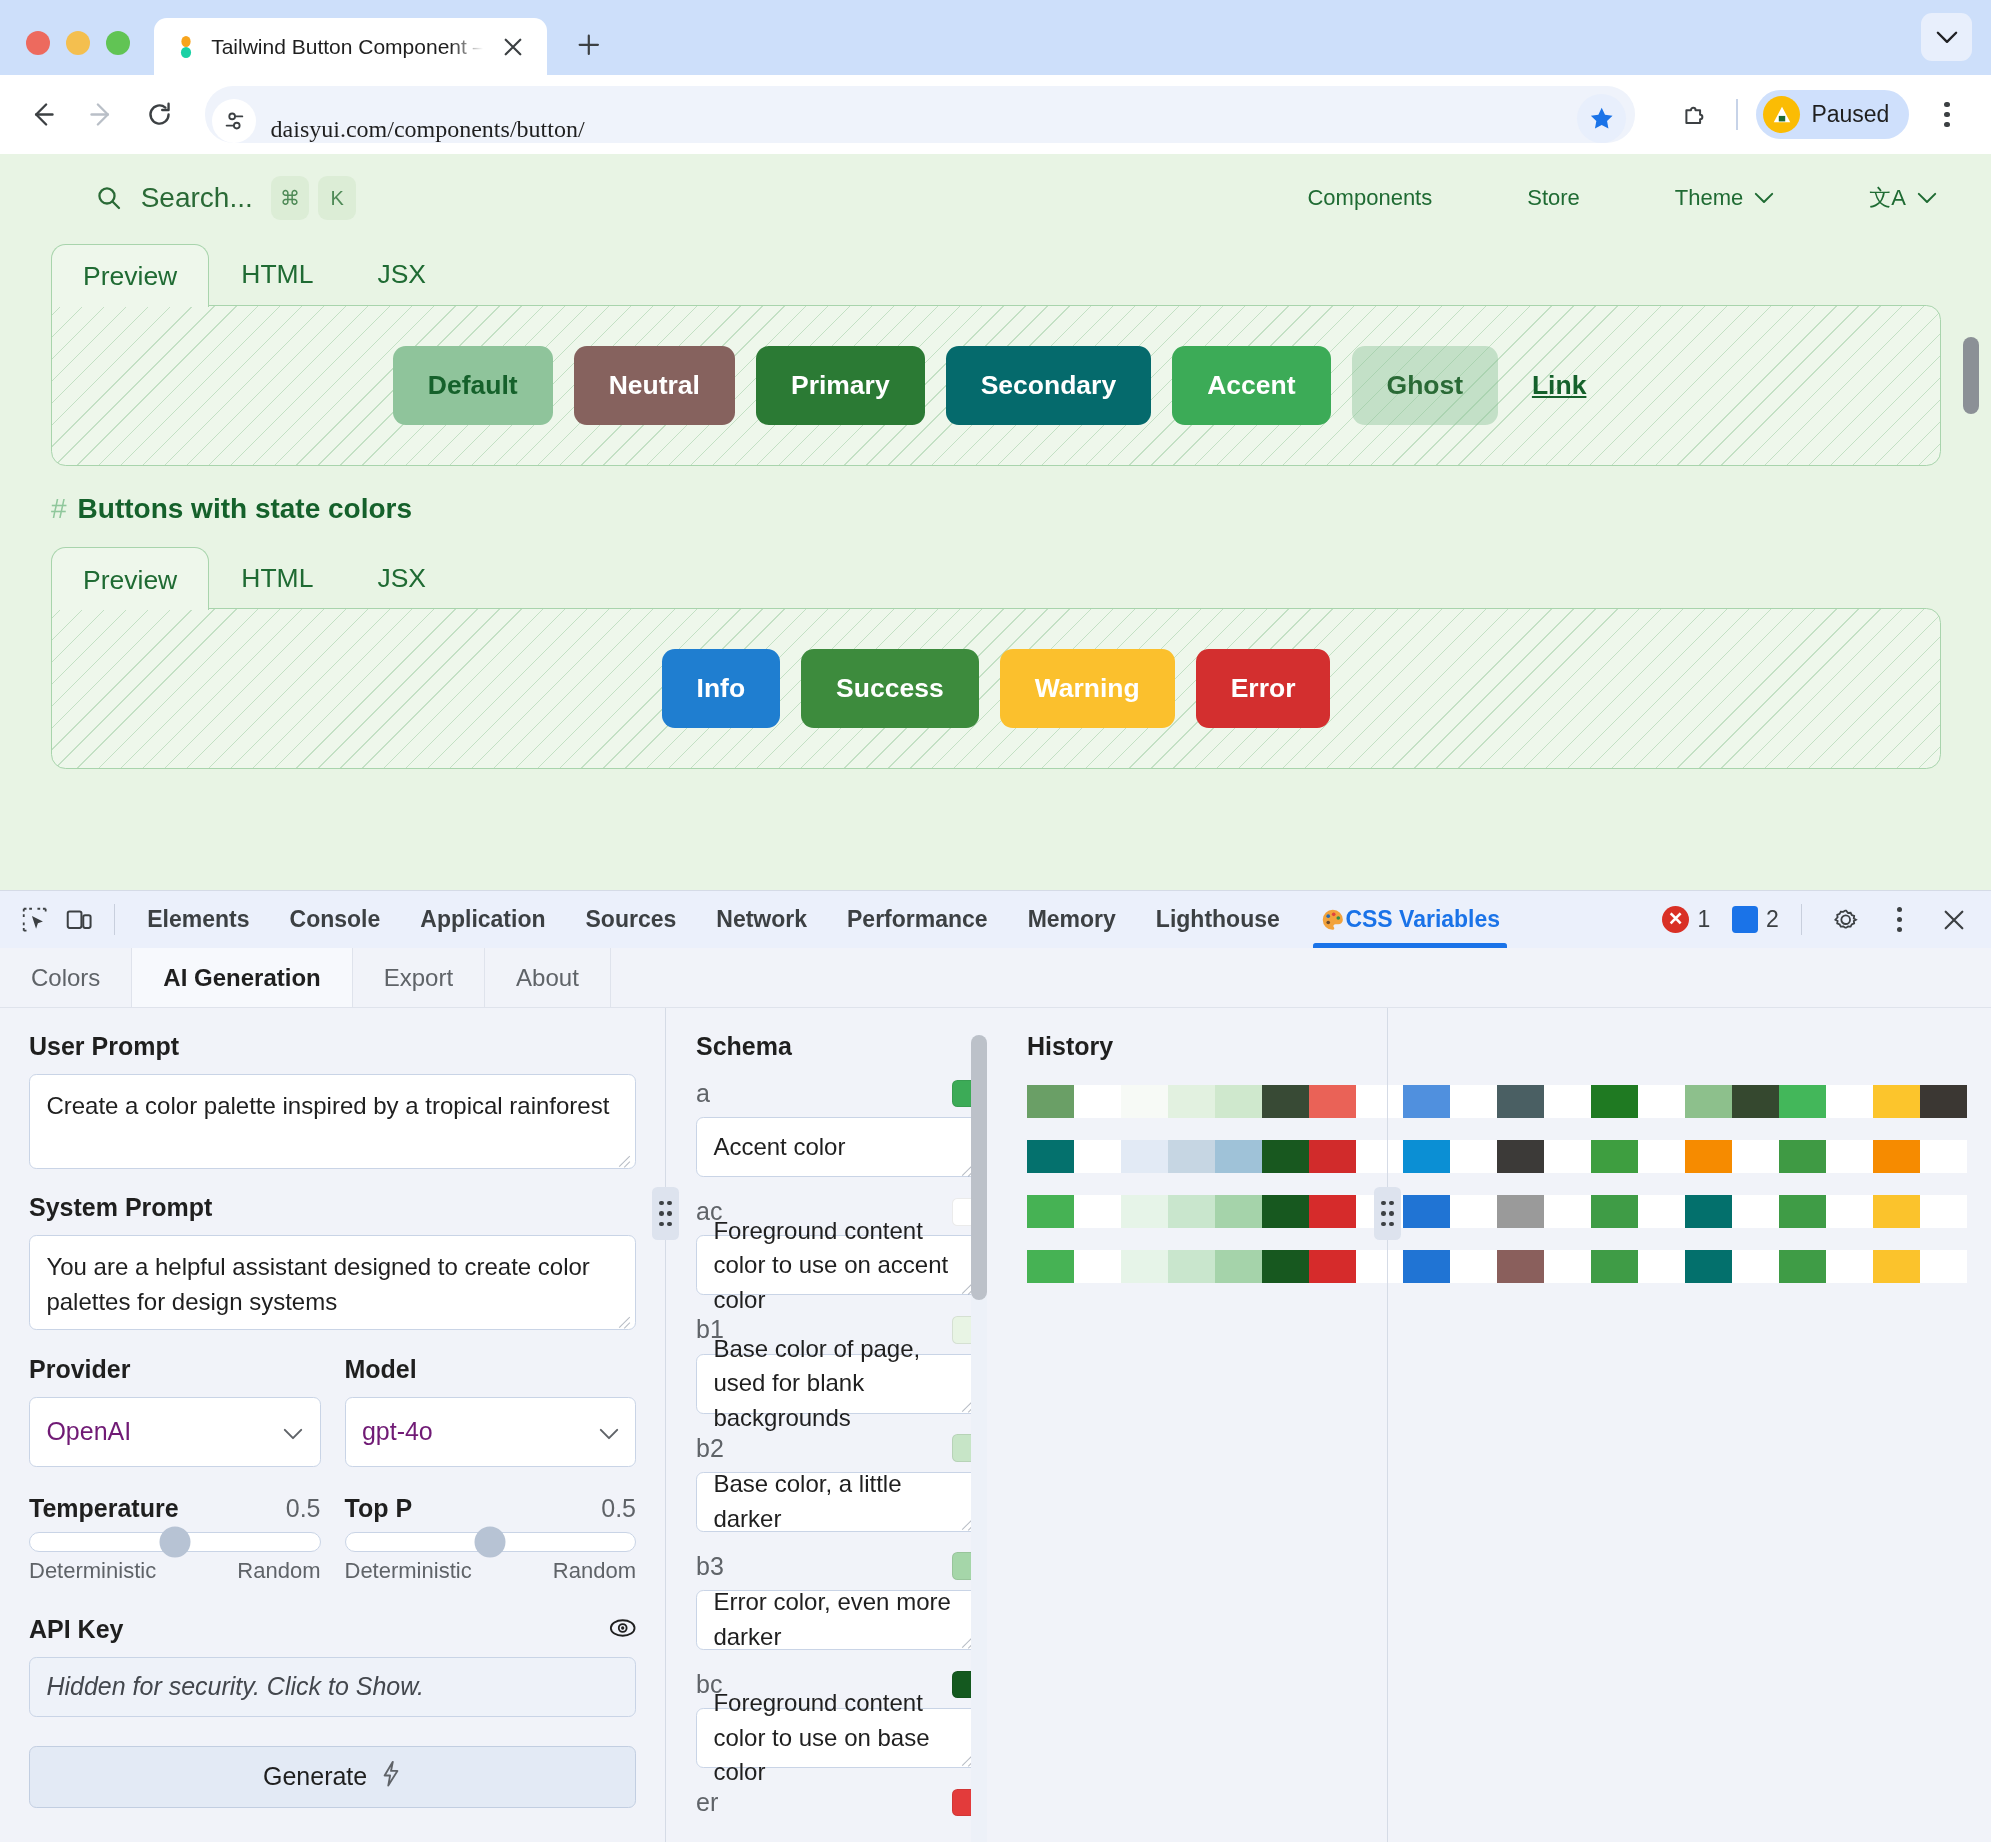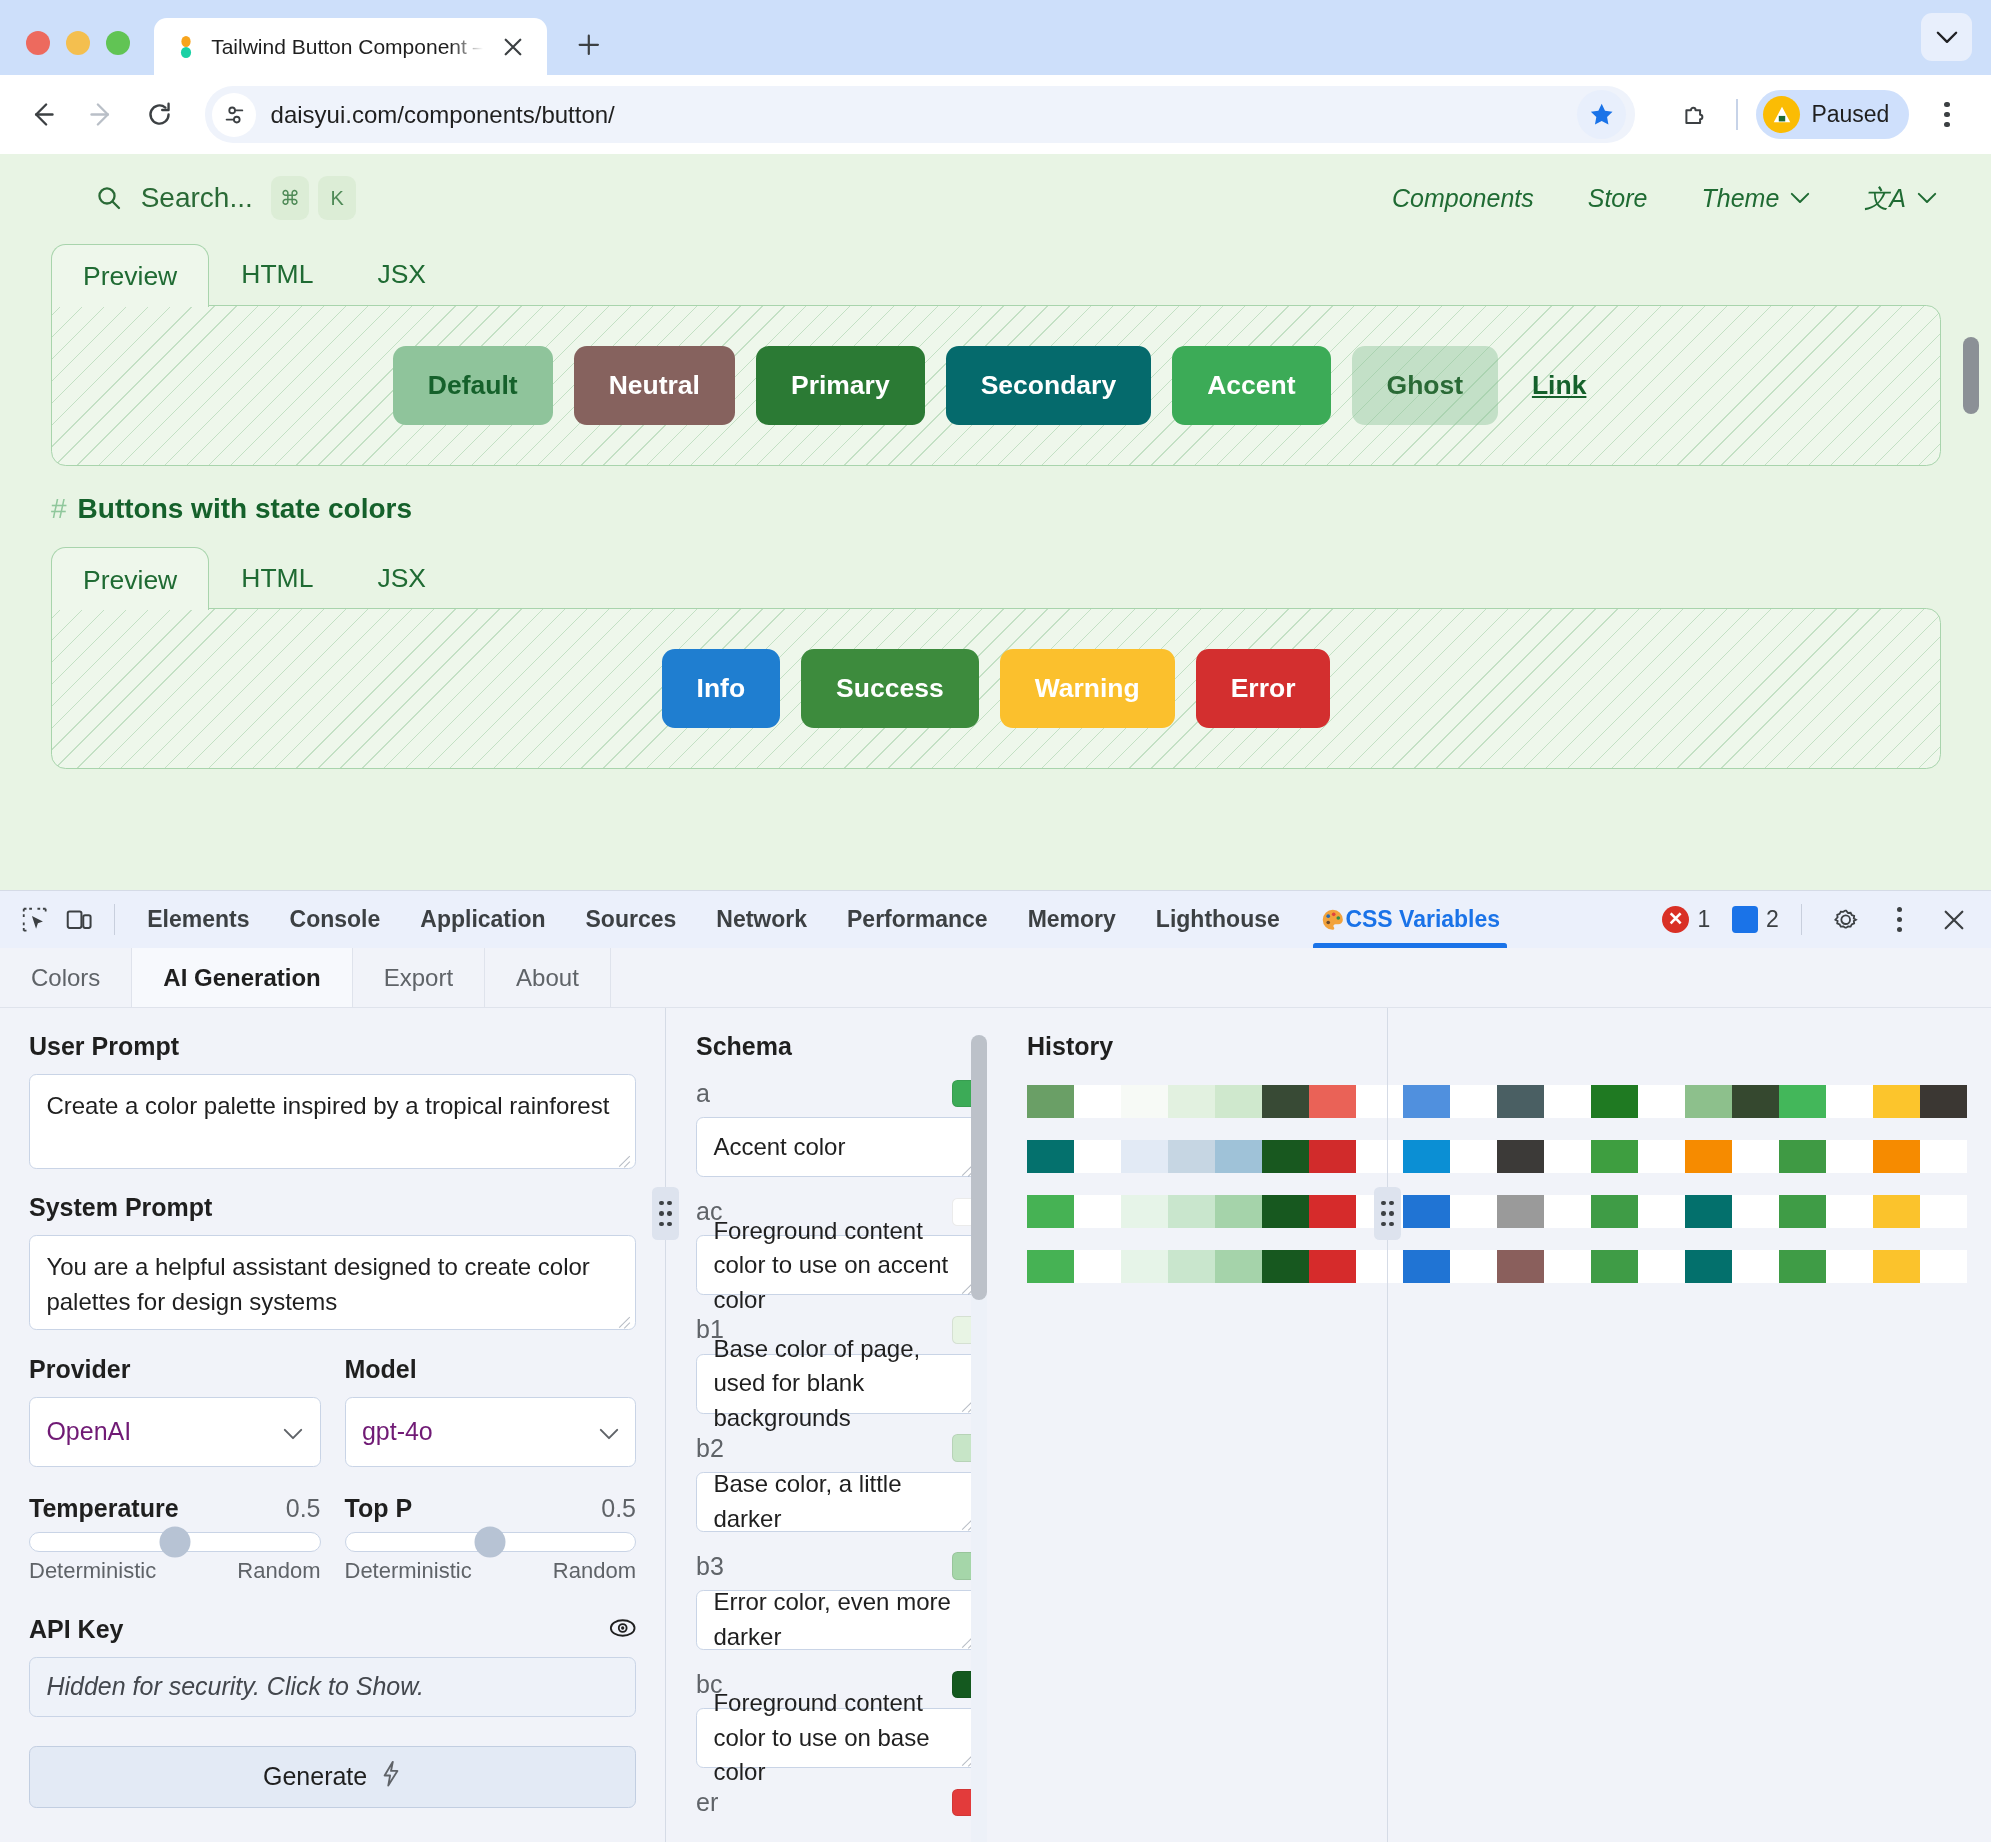--- a/index.html
+++ b/index.html
@@ -53,22 +53,23 @@
   .toolbar {
     height: 79px; background: #ffffff; display: flex; align-items: center;
     padding: 0 22px 0 16.4px; gap: 5.5px;
   }
   .navbtn {
     width: 53px; height: 53px; border-radius: 50%; display: flex;
     align-items: center; justify-content: center; flex: 0 0 53px;
   }
   .omnibox {
     flex: 1; height: 57px; background: #eff3fb; border-radius: 28px;
-    display: flex; align-items: center; gap: 14.6px; padding: 0 9.1px 0 7.3px;
+    display: flex; align-items: flex-end; gap: 14.6px; padding: 0 9.1px 0 7.3px;
     margin: 0 12.8px;
+    font-family: Liberation Serif, serif;
   }
   .omni-icon {
     width: 44px; height: 44px; border-radius: 50%; background: #fff;
     display: flex; align-items: center; justify-content: center; flex: 0 0 44px;
   }
   .omni-url { font-size: 24px; color: #1f1f1f; flex: 1; }
   .star-btn {
     width: 49px; height: 49px; border-radius: 50%; background: #e8effc;
     display: flex; align-items: center; justify-content: center; flex: 0 0 49px;
   }
@@ -104,21 +105,21 @@
   }
   .search-box { display: flex; align-items: center; gap: 18.3px; width: 512px; }
   .search-text { font-size: 28px; color: #2a6a36; }
   .kbd-wrap { display: flex; gap: 9.1px; }
   .kbd {
     width: 38px; height: 44px; border-radius: 9.1px; background: #dcedd6;
     color: #4f8a57; font-size: 20px; display: flex; align-items: center;
     justify-content: center;
   }
   .spacer { flex: 1; }
-  .nav-link { font-size: 25px; color: #1f6b33; margin-left: 23px; white-space: nowrap; font-style: italic; }
+  .nav-link { font-size: 22px; color: #1f6b33; margin-left: 64px; white-space: nowrap; }
   .nav-link.with-chev { display: inline-flex; align-items: center; gap: 11px; }
 
   .section { padding: 0 51px; }
   .sec-head {
     display: flex; align-items: center; gap: 11px; font-size: 28px;
     font-weight: bold; color: #15612b; margin: 27.4px 0 20px 0;
   }
   .sec-head .hash { color: #8fc79b; font-weight: normal; }
 
   .tabs-row { display: flex; align-items: flex-end; position: relative; z-index: 2; }

